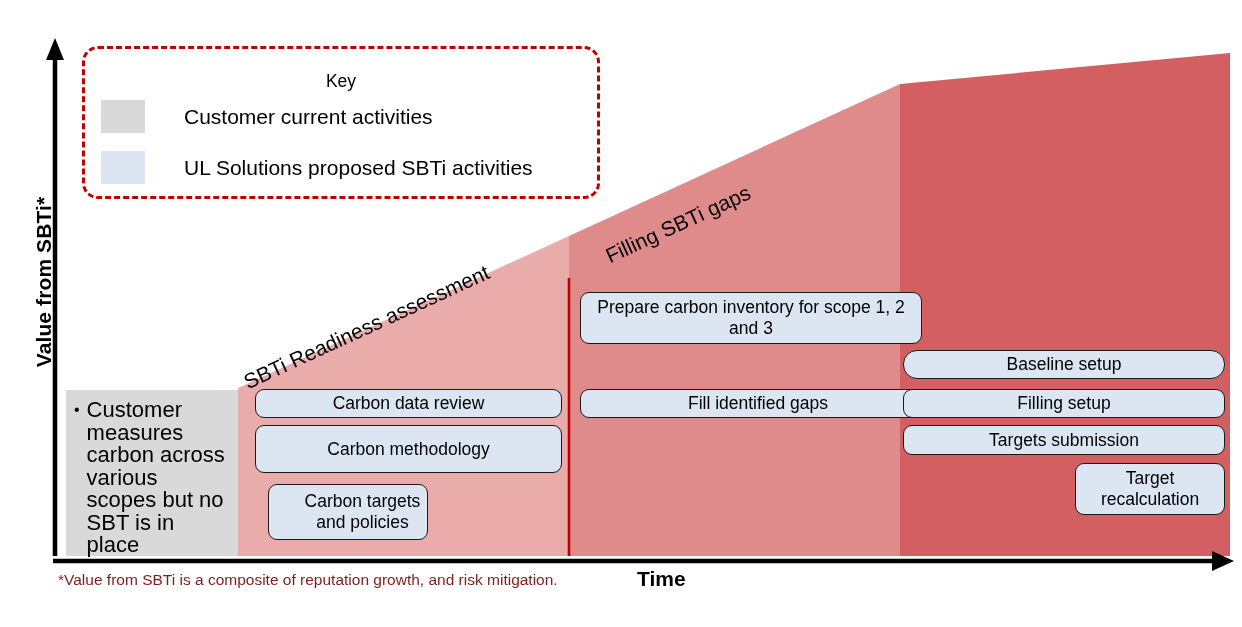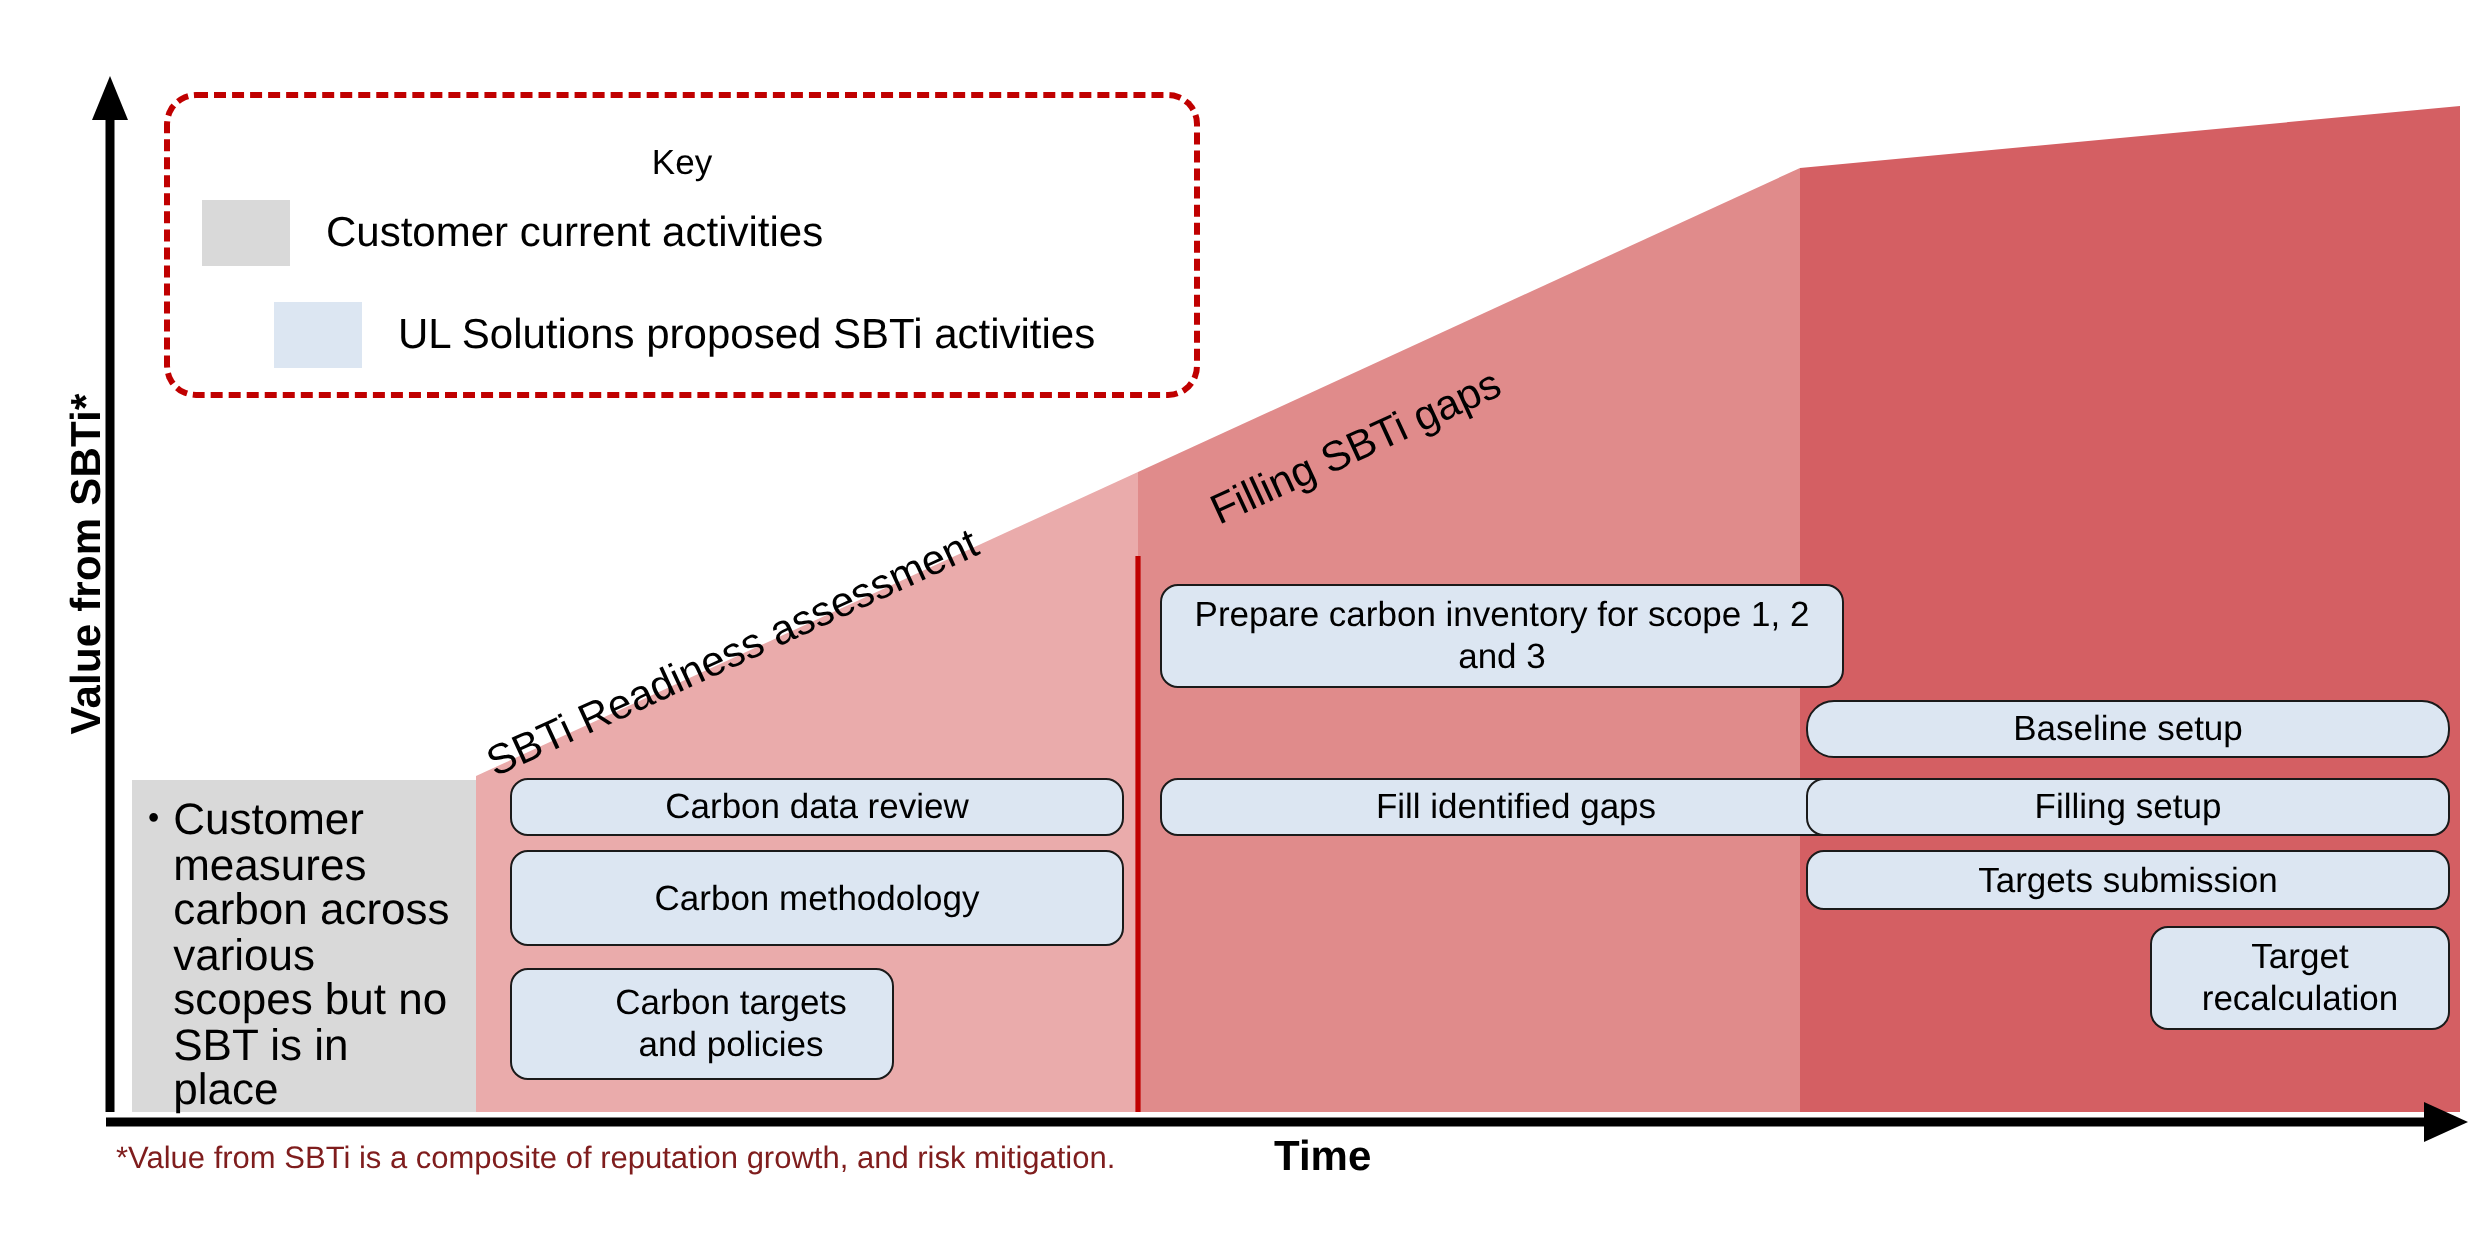--- a/index.html
+++ b/index.html
@@ -146,24 +146,24 @@
     top: 22px;
     text-align: center;
     font-size: 17.5px;
     font-weight: normal;
     color: #000;
   }
   .key-row {
     position: absolute;
     display: flex;
     align-items: center;
-    gap: 18px;
+    gap: 39px;
   }
   .key-row.r1 { left: 16px; top: 51px; }
-  .key-row.r2 { left: 16px; top: 102px; margin-left: 36px; }
+  .key-row.r2 { left: 16px; top: 102px; }
   .swatch {
     width: 44px;
     height: 33px;
     flex: 0 0 auto;
   }
   .key-label {
     font-size: 21px;
     color: #000;
     white-space: nowrap;
   }
@@ -192,21 +192,21 @@
   </div>
 
   <div class="diag-label" style="left:250px; top:370px; transform: rotate(-24.7deg);">SBTi Readiness assessment</div>
 
   <div class="diag-label" style="left:612px; top:244px; transform: rotate(-24.7deg);">Filling SBTi gaps</div>
 
   <div class="pill" style="left:255px; top:389px; width:307px; height:29px;">Carbon data review</div>
 
   <div class="pill" style="left:255px; top:425px; width:307px; height:48px;">Carbon methodology</div>
 
-  <div class="pill" style="left:255px; top:484px; width:192px; height:56px;padding-left:35px;">Carbon targets and policies</div>
+  <div class="pill" style="left:268px; top:484px; width:160px; height:56px;padding-left:35px;">Carbon targets and policies</div>
 
   <div class="pill" style="left:580px; top:292px; width:342px; height:52px;">Prepare carbon inventory for scope 1, 2 and 3</div>
 
   <div class="pill" style="left:580px; top:389px; width:356px; height:29px;">Fill identified gaps</div>
 
   <div class="pill" style="left:903px; top:350px; width:322px; height:29px;border-radius:14px;">Baseline setup</div>
 
   <div class="pill" style="left:903px; top:389px; width:322px; height:29px;">Filling setup</div>
 
   <div class="pill" style="left:903px; top:425px; width:322px; height:30px;">Targets submission</div>

